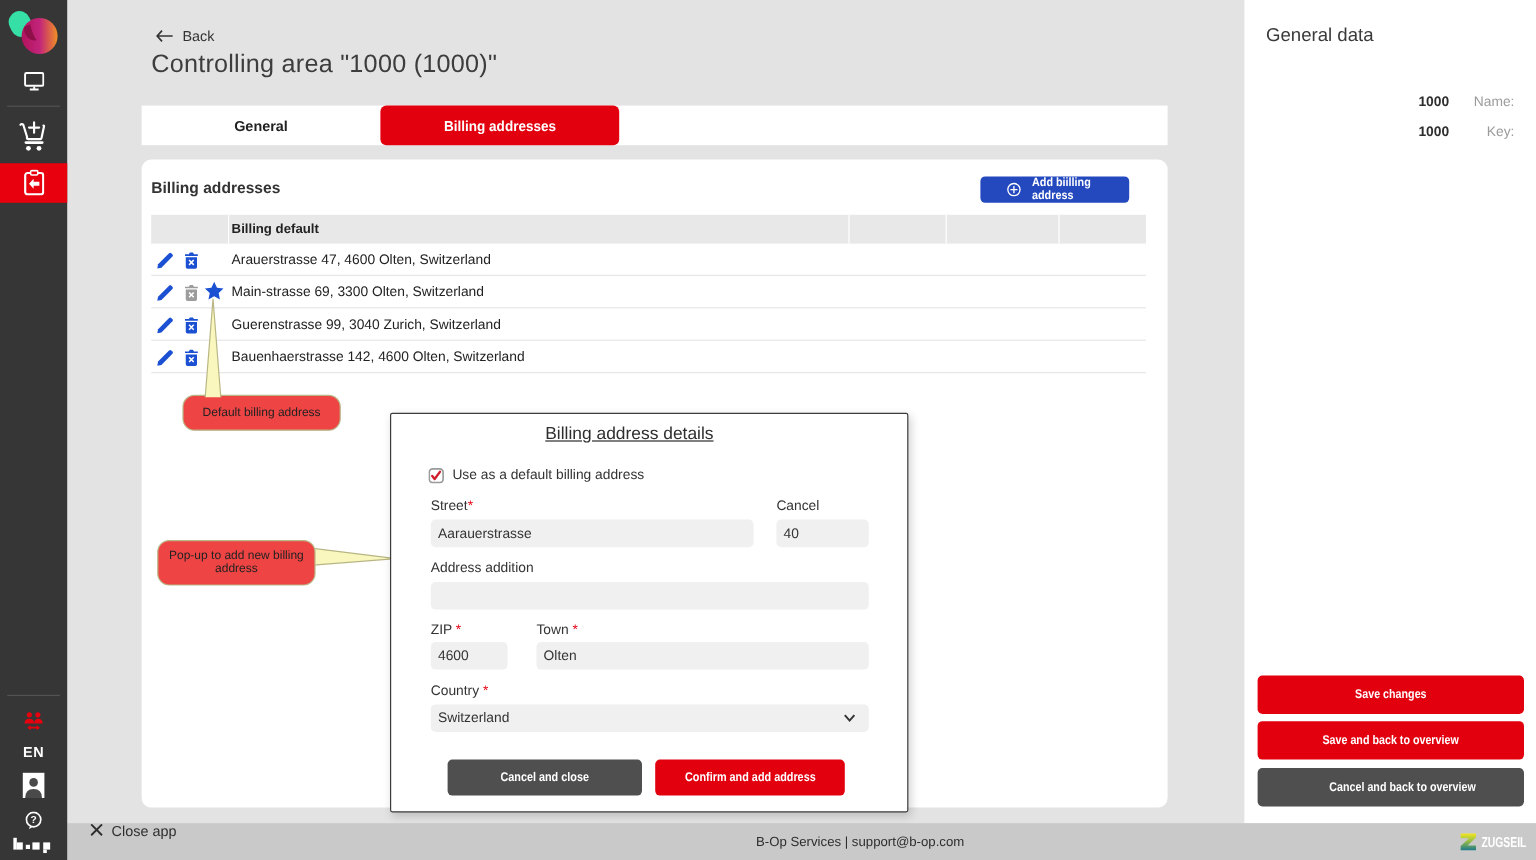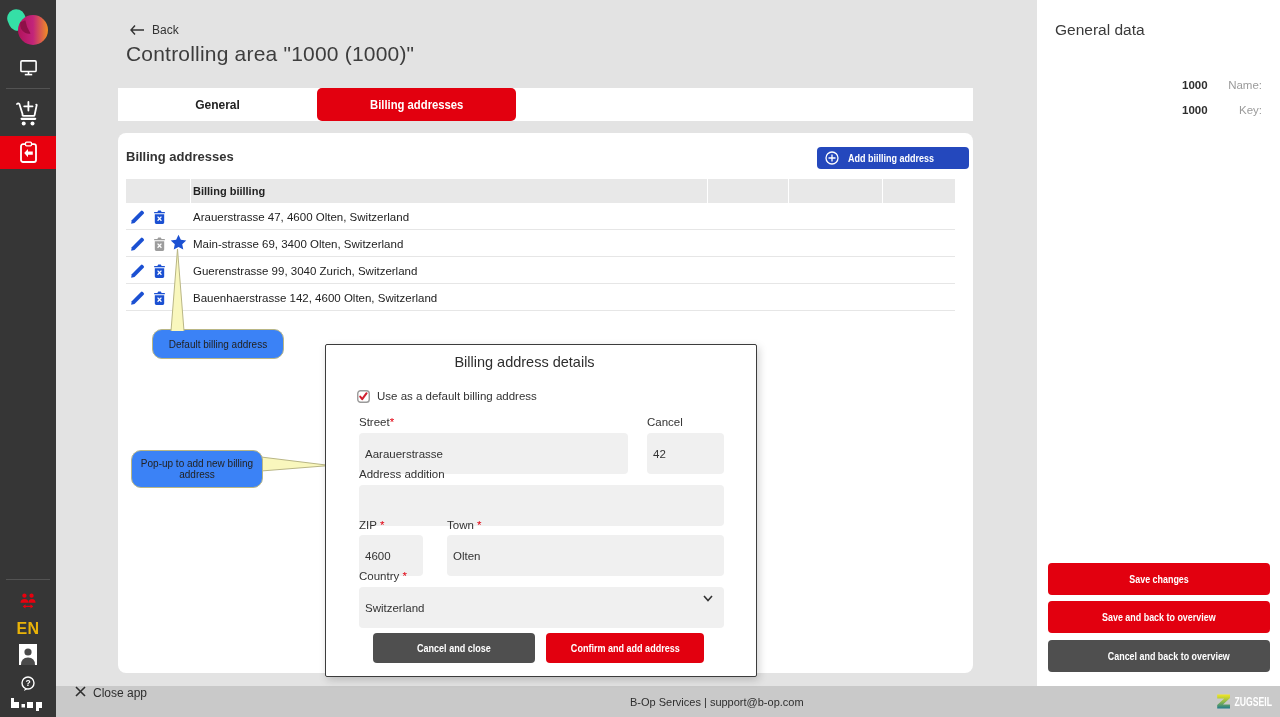--- a/index.html
+++ b/index.html
@@ -28,40 +28,40 @@
 
   
   #back { position:absolute; left:130px; top:23px; font-size:12px; color:#333; display:flex; align-items:center; }
   #h1 { position:absolute; left:126px; top:42px; font-size:21px; color:#3d3d3d; letter-spacing:0.2px; }
   #tabbar { position:absolute; left:118px; top:88px; width:855px; height:33px; background:#fff; border-radius:0; }
   #tab-general { position:absolute; left:0; top:0; width:199px; height:33px; display:flex; align-items:center; justify-content:center; font-size:12px; font-weight:bold; color:#222; }
   #tab-billing { position:absolute; left:199px; top:0; width:199px; height:33px; background:#e2000f; border-radius:5px; display:flex; align-items:center; justify-content:center; font-size:12px; font-weight:bold; color:#fff; }
 
   #card { position:absolute; left:118px; top:133px; width:855px; height:540px; background:#fff; border-radius:8px; }
   #card .title { position:absolute; left:8px; top:16px; font-size:13px; font-weight:bold; color:#333; }
-  #addbtn { position:absolute; left:699px; top:14px; width:152px; height:22px; background:#2448bd; border-radius:4px; color:#fff; font-size:10px; font-weight:bold; display:flex; align-items:center; justify-content:flex-start; padding-left:8px; gap:9px; }
+  #addbtn { position:absolute; left:699px; top:14px; width:124px; height:22px; background:#2448bd; border-radius:4px; color:#fff; font-size:10px; font-weight:bold; display:flex; align-items:center; justify-content:flex-start; padding-left:22px; gap:9px; }
 
   
   #tbl { position:absolute; left:8px; top:46px; width:829px; }
   #tbl .thead { height:24px; background:#e8e8e8; position:relative; }
   #tbl .thead .cap { position:absolute; left:67px; top:0; height:24px; display:flex; align-items:center; font-size:11px; font-weight:bold; color:#222; }
   #tbl .thead .div { position:absolute; top:0; width:1px; height:24px; background:#fff; }
   .trow { height:27px; border-bottom:1px solid #e6e6e6; position:relative; }
   .trow .txt { position:absolute; left:67px; top:0; height:27px; display:flex; align-items:center; font-size:11.5px; color:#222; }
   .ic { position:absolute; top:7px; }
 
   
-  .callout { position:absolute; background:#3b82f6; border:1px solid #b9b685; border-radius:10px; font-size:10px; color:#222; display:flex; align-items:center; justify-content:center; text-align:center; z-index:6; }
+  .callout { position:absolute; background:#ef4444; border:1px solid #b9b685; border-radius:10px; font-size:10px; color:#222; display:flex; align-items:center; justify-content:center; text-align:center; z-index:6; }
 
   
   #modal { position:absolute; left:325px; top:344px; width:432px; height:333px; background:#fff; border:1px solid #3c3c3c; border-radius:2px; z-index:7; box-shadow:2px 3px 8px rgba(0,0,0,0.18); }
-  #modal .mtitle { position:absolute; left:0; top:9px; width:397px; text-align:center; font-size:14.5px; color:#2e2e2e; }
+  #modal .mtitle { position:absolute; left:0; top:9px; width:397px; text-align:center; font-size:14.5px; color:#2e2e2e;text-decoration:underline; }
   .lbl { position:absolute; font-size:11.5px; color:#333; }
   .lbl .req { color:#e2000f; }
-  .inp { position:absolute; height:41px; background:#f0f0f0; border-radius:4px; font-size:11.5px; color:#333; display:flex; align-items:center; padding-left:6px; }
+  .inp { position:absolute; height:23px; background:#f0f0f0; border-radius:4px; font-size:11.5px; color:#333; display:flex; align-items:center; padding-left:6px; }
   .mbtn { position:absolute; top:288px; height:30px; border-radius:4px; color:#fff; font-size:10.5px; font-weight:bold; display:flex; align-items:center; justify-content:center; }
   .mbtn span { transform:scaleX(0.86); }
   .rbtn span { transform:scaleX(0.85); }
   #tab-billing span { transform:scaleX(0.94); }
   #addbtn .t { transform:scaleX(0.9); transform-origin:left center; }
 </style>
 </head>
 <body>
 
 <div id="sidebar">
@@ -109,21 +109,21 @@
 
   <svg class="abs" style="left:20px; top:593px;" width="16" height="17" viewBox="0 0 18 19">
     <g fill="#e8000e">
       <circle cx="5" cy="3" r="2.4"></circle>
       <circle cx="13" cy="3" r="2.4"></circle>
       <path d="M0.5,11 Q0.5,6.6 5,6.6 Q9.5,6.6 9.5,11 Z"></path>
       <path d="M9.5,11 Q9.5,6.6 13.5,6.6 Q17.5,6.6 17.5,11 Z"></path>
       <path d="M6.2,14.2 L11.8,14.2 L11.8,12.6 L15,15 L11.8,17.4 L11.8,15.8 L6.2,15.8 L6.2,17.4 L3,15 L6.2,12.6 Z"></path>
     </g>
   </svg>
-  <div class="abs" style="left:0; top:620px; width:56px; text-align:center; color:#eab308; font-size:16px; font-weight:bold; letter-spacing:0.5px;">EN</div>
+  <div class="abs" style="left:0; top:620px; width:56px; text-align:center; color:#ffffff; font-size:12px; font-weight:bold; letter-spacing:0.5px;">EN</div>
 
   <div class="abs" style="left:19px; top:644px; width:18px; height:21px; background:#fff;">
     <svg width="18" height="21" viewBox="0 0 18 21">
       <circle cx="9" cy="8" r="3.6" fill="#4a4a4a"></circle>
       <path d="M2,21 Q2,13.5 9,13.5 Q16,13.5 16,21 Z" fill="#4a4a4a"></path>
     </svg>
   </div>
 
   <svg class="abs" style="left:21px; top:676px;" width="14" height="15" viewBox="0 0 14 15">
     <circle cx="7" cy="7" r="6" fill="none" stroke="#fff" stroke-width="1.4"></circle>
@@ -200,21 +200,21 @@
   <div class="title">Billing addresses</div>
   <div id="addbtn">
     <svg width="14" height="14" viewBox="0 0 14 14">
         <circle cx="7" cy="7" r="6" fill="none" stroke="#fff" stroke-width="1.3"></circle>
         <path d="M7,3.5 L7,10.5 M3.5,7 L10.5,7" stroke="#fff" stroke-width="1.3"></path>
       </svg>
     <span class="t">Add biilling address</span>
   </div>
   <div id="tbl">
     <div class="thead">
-      <div class="cap">Billing biilling</div>
+      <div class="cap">Billing default</div>
       <div class="div" style="left:64px;"></div>
       <div class="div" style="left:581px;"></div>
       <div class="div" style="left:662px;"></div>
       <div class="div" style="left:756px;"></div>
     </div>
     <div class="trow" id="r1">
       <svg class="ic" style="left:4px; top:6px;" width="15" height="16" viewBox="0 0 14 15">
           <path d="M1,13.8 L1.6,10.6 L10.2,1.9 Q11,1.1 11.9,1.9 L12.8,2.8 Q13.6,3.6 12.8,4.5 L4.2,13.2 Z" fill="#1b50d2"></path>
         </svg>
       <svg class="ic" style="left:26px; top:6px;" width="15" height="16" viewBox="0 0 14 15">
@@ -227,21 +227,21 @@
       <svg class="ic" style="left:4px; top:6px;" width="15" height="16" viewBox="0 0 14 15">
           <path d="M1,13.8 L1.6,10.6 L10.2,1.9 Q11,1.1 11.9,1.9 L12.8,2.8 Q13.6,3.6 12.8,4.5 L4.2,13.2 Z" fill="#1b50d2"></path>
         </svg>
       <svg class="ic" style="left:26px; top:6px;" width="15" height="16" viewBox="0 0 14 15">
           <path d="M2,2.7 L5,2.7 L5.8,1.4 L8.2,1.4 L9,2.7 L12,2.7 L12,4 L2,4 Z M2.6,5 L11.4,5 L11.4,12.6 Q11.4,14 10,14 L4,14 Q2.6,14 2.6,12.6 Z" fill="#9c9c9c"></path>
           <path d="M5.2,7.2 L8.8,11 M8.8,7.2 L5.2,11" stroke="#fff" stroke-width="1.2"></path>
         </svg>
       <svg class="ic" style="left:44px; top:4px;" width="17" height="17" viewBox="0 0 16 16">
           <path d="M8,0.8 L10.2,5.5 L15.3,6.1 L11.5,9.6 L12.5,14.7 L8,12.2 L3.5,14.7 L4.5,9.6 L0.7,6.1 L5.8,5.5 Z" fill="#1b50d2"></path>
         </svg>
-      <div class="txt">Main-strasse 69, 3400 Olten, Switzerland</div>
+      <div class="txt">Main-strasse 69, 3300 Olten, Switzerland</div>
     </div>
     <div class="trow" id="r3">
       <svg class="ic" style="left:4px; top:6px;" width="15" height="16" viewBox="0 0 14 15">
           <path d="M1,13.8 L1.6,10.6 L10.2,1.9 Q11,1.1 11.9,1.9 L12.8,2.8 Q13.6,3.6 12.8,4.5 L4.2,13.2 Z" fill="#1b50d2"></path>
         </svg>
       <svg class="ic" style="left:26px; top:6px;" width="15" height="16" viewBox="0 0 14 15">
           <path d="M2,2.7 L5,2.7 L5.8,1.4 L8.2,1.4 L9,2.7 L12,2.7 L12,4 L2,4 Z M2.6,5 L11.4,5 L11.4,12.6 Q11.4,14 10,14 L4,14 Q2.6,14 2.6,12.6 Z" fill="#1b50d2"></path>
           <path d="M5.2,7.2 L8.8,11 M8.8,7.2 L5.2,11" stroke="#fff" stroke-width="1.2"></path>
         </svg>
       <div class="txt">Guerenstrasse 99, 3040 Zurich, Switzerland</div>
@@ -274,21 +274,21 @@
 
   <svg class="abs" style="left:31px; top:45px;" width="13" height="13" viewBox="0 0 13 13">
     <rect x="0.75" y="0.75" width="11.5" height="11.5" rx="2.8" fill="#fff" stroke="#9a9a9a" stroke-width="1.4"></rect>
     <path d="M3.2,6.6 L5.2,9.2 L9.6,3.2" fill="none" stroke="#d01f2e" stroke-width="2" stroke-linecap="round" stroke-linejoin="round"></path>
   </svg>
   <div class="lbl" style="left:51px; top:45px;">Use as a default billing address</div>
 
   <div class="lbl" style="left:33px; top:71px;">Street<span class="req">*</span></div>
   <div class="inp" style="left:33px; top:88px; width:269px;">Aarauerstrasse</div>
   <div class="lbl" style="left:321px; top:71px;">Cancel</div>
-  <div class="inp" style="left:321px; top:88px; width:77px;">42</div>
+  <div class="inp" style="left:321px; top:88px; width:77px;">40</div>
 
   <div class="lbl" style="left:33px; top:123px;">Address addition</div>
   <div class="inp" style="left:33px; top:140px; width:365px;"></div>
 
   <div class="lbl" style="left:33px; top:174px;">ZIP <span class="req">*</span></div>
   <div class="inp" style="left:33px; top:190px; width:64px;">4600</div>
   <div class="lbl" style="left:121px; top:174px;">Town <span class="req">*</span></div>
   <div class="inp" style="left:121px; top:190px; width:277px;">Olten</div>
 
   <div class="lbl" style="left:33px; top:225px;">Country <span class="req">*</span></div>

